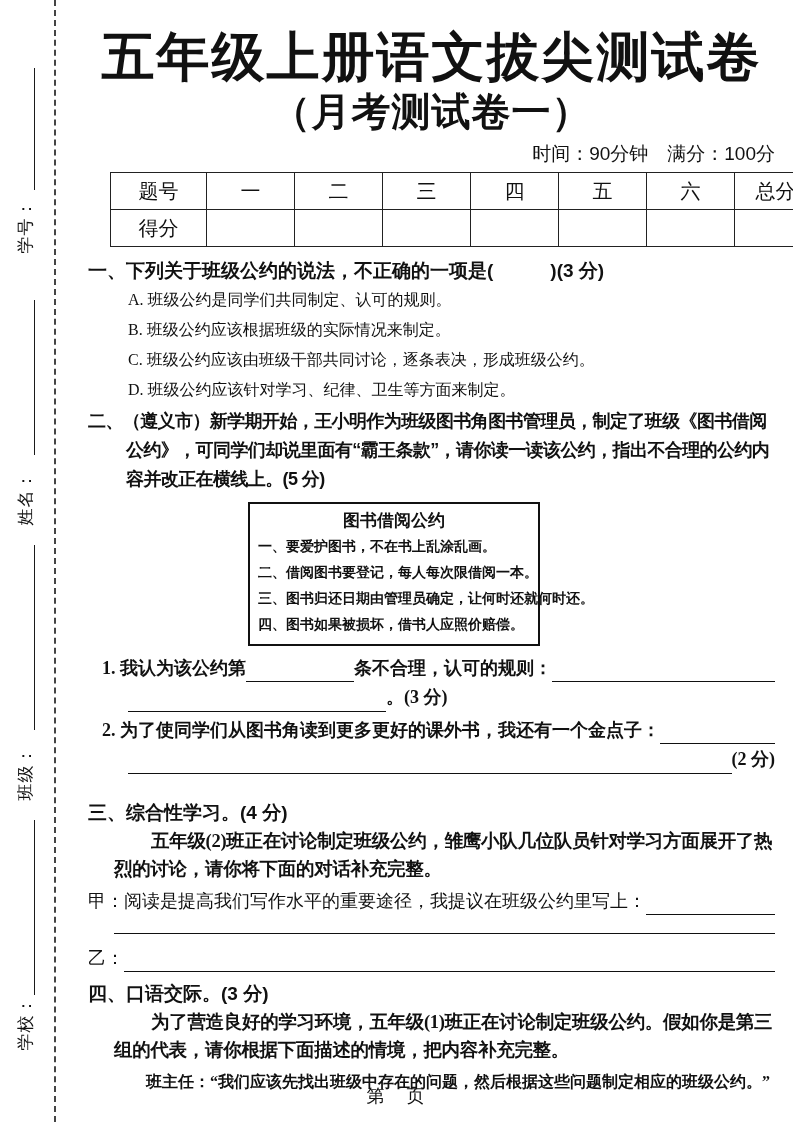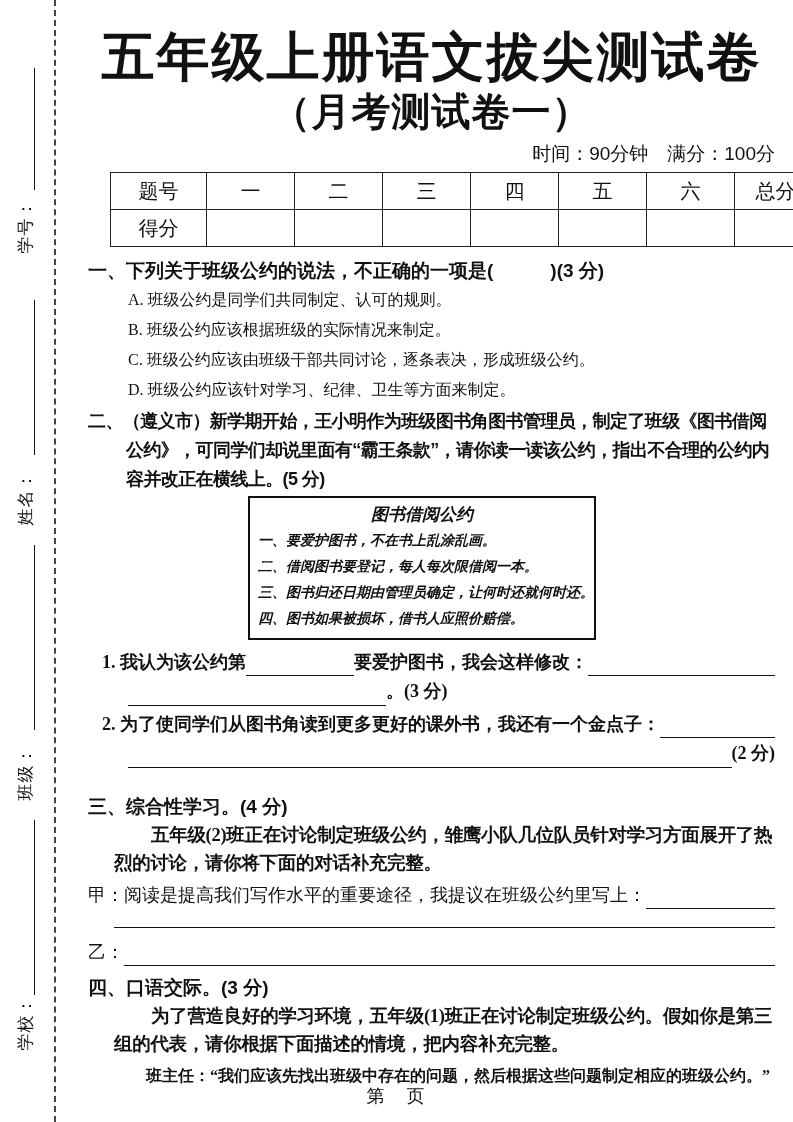--- a/index.html
+++ b/index.html
@@ -66,24 +66,23 @@
   }
   .q2intro{
     margin-top:2px;
     font-family:"Liberation Sans", sans-serif;
     font-weight:bold;font-size:18px;line-height:29px;
     letter-spacing:-0.6px;
     padding-left:38px;text-indent:-38px;
   }
   .pact-box{
     box-sizing:border-box;
-    width:348px;margin:2px 0 0 160px;
+    width:292px;margin:8px 0 0 160px;
     border:2.5px solid #111;
     padding:4px 8px 6px 8px;
-    font-style:italic;
   }
   .pact-title{
     text-align:center;font-weight:bold;font-size:17px;line-height:26px;
   }
   .pact-item{
     font-size:14px;line-height:26px;font-weight:600;white-space:nowrap;
   }
   .subq{
     display:flex;align-items:flex-end;
     margin-left:14px;font-size:18px;line-height:28px;font-weight:600;
@@ -188,21 +187,21 @@
       <div class="pact-title">图书借阅公约</div>
       <div class="pact-item">一、要爱护图书，不在书上乱涂乱画。</div>
       <div class="pact-item">二、借阅图书要登记，每人每次限借阅一本。</div>
       <div class="pact-item">三、图书归还日期由管理员确定，让何时还就何时还。</div>
       <div class="pact-item">四、图书如果被损坏，借书人应照价赔偿。</div>
     </div>
 
     <div class="subq first">
       <span class="t">1. 我认为该公约第</span>
       <span class="blank" style="width:108px"></span>
-      <span class="t">要爱护图书，我会这样修改：</span>
+      <span class="t">条不合理，认可的规则：</span>
       <span class="blank fill"></span>
     </div>
     <div class="subq l2">
       <span class="blank" style="width:258px"></span>
       <span class="t">。(3 分)</span>
     </div>
     <div class="subq" style="margin-top:4px;">
       <span class="t">2. 为了使同学们从图书角读到更多更好的课外书，我还有一个金点子：</span>
       <span class="blank fill"></span>
     </div>

